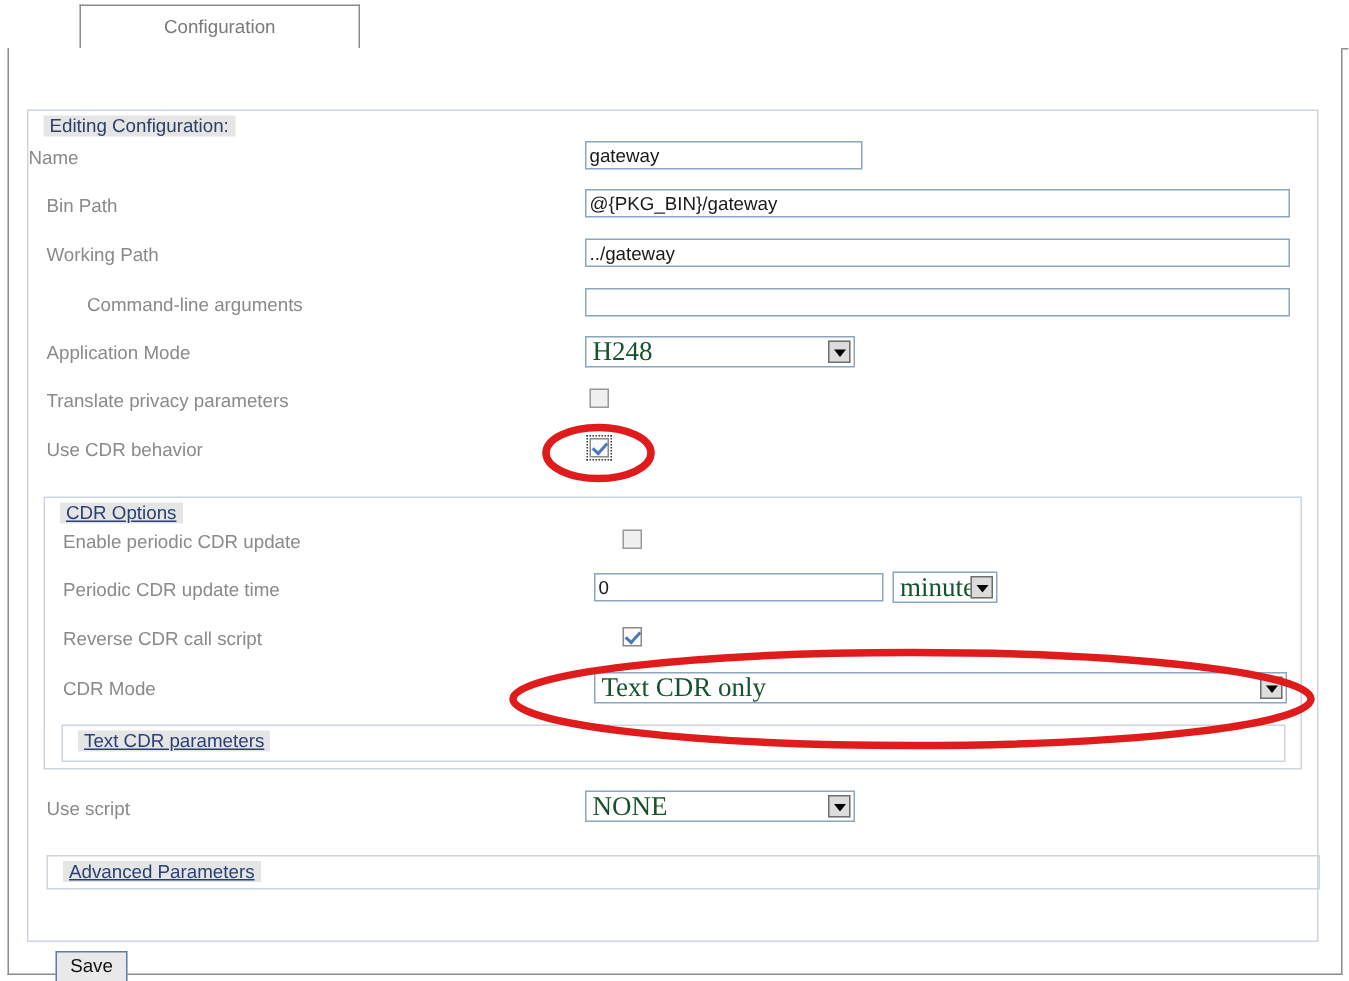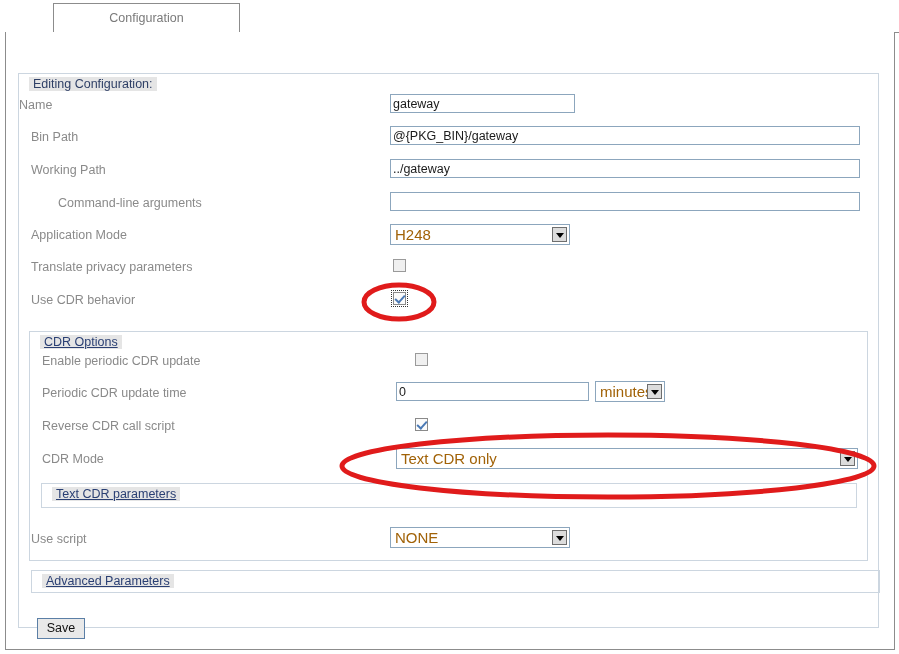--- a/index.html
+++ b/index.html
@@ -74,21 +74,21 @@
     text-decoration: underline;
     cursor: pointer;
   }
 
   #fs-editing {
     left: 12px; top: 41px;
     width: 861px; height: 555px;
   }
   #fs-cdr {
     left: 10px; top: 257px;
-    width: 839px; height: 230px;
+    width: 839px; height: 182px;
   }
   #fs-textcdr {
     left: 11px; top: 151px;
     width: 816px; height: 25px;
   }
   #fs-advanced {
     left: 12px; top: 496px;
     width: 849px; height: 23px;
   }
 
@@ -120,23 +120,24 @@
     border: 1px solid #8ca6bd;
     background: #ffffff;
     height: 21px;
     cursor: default;
   }
   .sel-text {
     position: absolute;
     left: 4px; top: 0;
     height: 19px;
     line-height: 19px;
-    font-size: 15px;
-    color: #a16207;
+    font-size: 18px;
+    color: #14532d;
     white-space: nowrap;
+    font-family: Liberation Serif, serif;
   }
   .sel-btn {
     position: absolute;
     top: 2px; right: 2px;
     width: 15px; height: 15px;
     background: #dcdcdc;
     border: 1px solid #6e6e6e;
   }
   .sel-btn::after {
     content: "";
@@ -170,21 +171,21 @@
     transform: rotate(42deg);
   }
   .cb.focused {
     outline: 1px dotted #333;
     outline-offset: 1px;
   }
 
   
   #save-button {
     position: absolute;
-    left: 18px; top: 544px;
+    left: 18px; top: 560px;
     width: 48px; height: 21px;
     background: #e9e9e9;
     border: 1px solid #5b7fa6;
     font-family: "Liberation Sans", sans-serif;
     font-size: 12.5px;
     color: #111111;
     line-height: 19px;
     text-align: center;
     cursor: pointer;
   }

